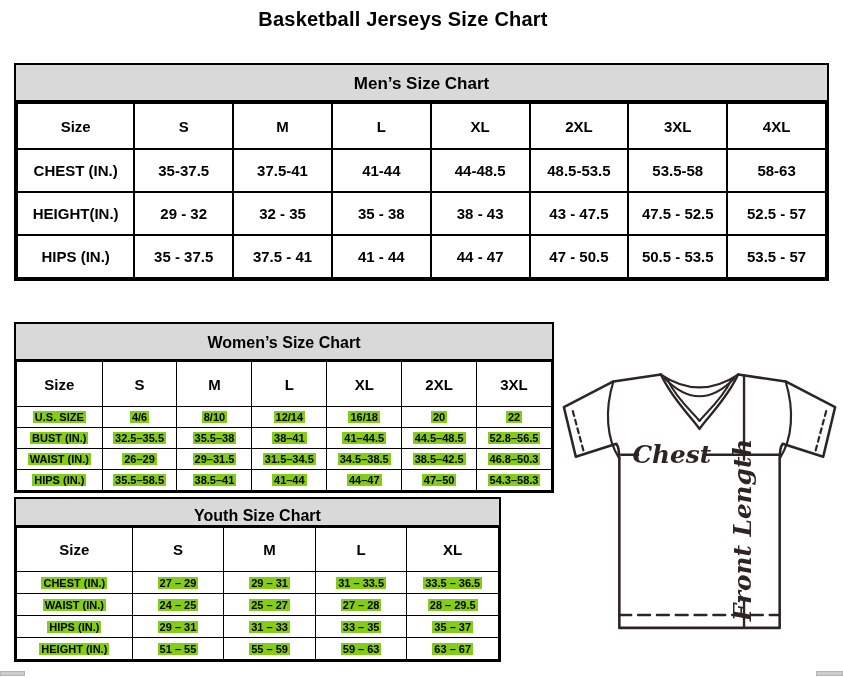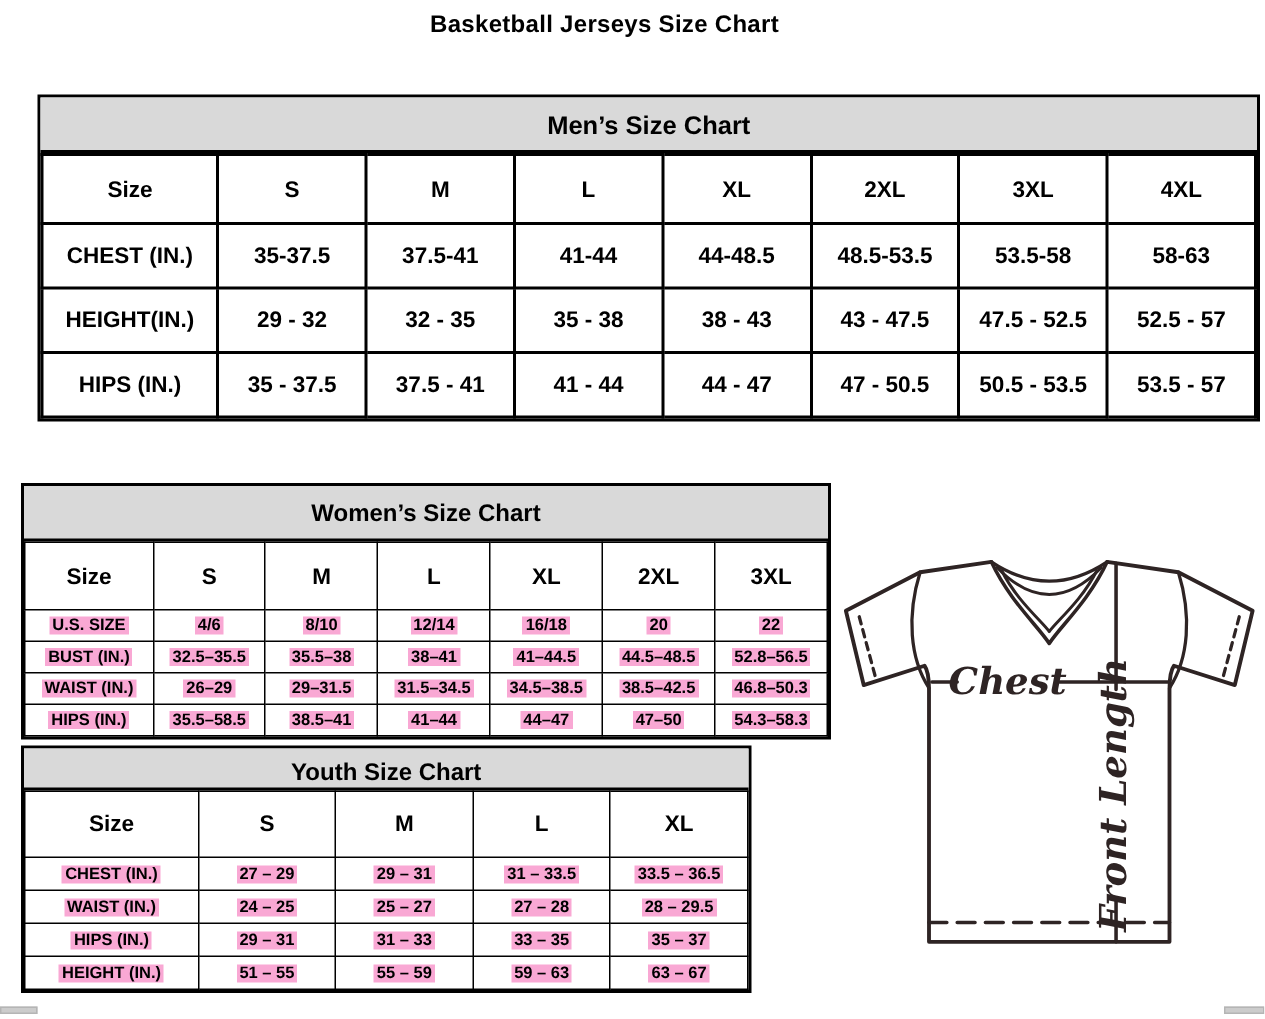--- a/index.html
+++ b/index.html
@@ -1,31 +1,31 @@
 <!DOCTYPE html>
 <html><head>
 <meta charset="utf-8">
 <style>
   html,body{margin:0;padding:0;background:#fff;}
   #page{position:relative;width:843px;height:679px;background:#fff;overflow:hidden;
         font-family:"Liberation Sans",sans-serif;color:#000;}
 
   .page-title{position:absolute;left:0;top:8px;width:806px;text-align:center;
-              font-size:16px;font-weight:bold;letter-spacing:.2px;}
+              font-size:20px;font-weight:bold;letter-spacing:.2px;}
 
   .chart{position:absolute;border:2px solid #000;background:#fff;box-sizing:border-box;}
   .chart-title{background:#d9d9d9;border-bottom:2px solid #000;text-align:center;
                font-weight:bold;box-sizing:border-box;}
 
   table{border-collapse:collapse;width:100%;table-layout:fixed;}
   th,td{border:1px solid #000;text-align:center;font-weight:bold;padding:0;
         overflow:hidden;white-space:nowrap;}
 
   
-  #men-chart{left:25px;top:63px;width:815px;}
+  #men-chart{left:14px;top:63px;width:815px;}
   #men-chart .chart-title{height:37px;line-height:37px;font-size:17px;}
   #men-chart th,#men-chart td{border-width:2px;font-size:15px;}
   #men-chart thead th{height:44px;}
   #men-chart tbody th,#men-chart tbody td{height:41px;}
   #men-chart col.lbl{width:14.5%;}
 
   
   #women-chart{left:14px;top:299px;width:540px;margin-top:23px;}
   #women-chart .chart-title{height:37px;line-height:37px;font-size:16px;}
   #women-chart thead th{height:44px;font-size:15px;}
@@ -33,21 +33,21 @@
   #women-chart col.lbl{width:16%;}
 
   
   #youth-chart{left:14px;top:497px;width:487px;}
   #youth-chart .chart-title{height:28px;line-height:34px;font-size:16px;}
   #youth-chart thead th{height:43px;font-size:15px;}
   #youth-chart tbody th,#youth-chart tbody td{height:21px;font-size:11px;}
   #youth-chart col.lbl{width:24%;}
 
   
-  .small-rows tbody .cell-text{background:#f9a8d4;padding:0 2px;}
+  .small-rows tbody .cell-text{background:#84cc16;padding:0 2px;}
 
   .jersey{position:absolute;left:556px;top:364px;width:287px;height:318px;}
   .jersey svg{width:100%;height:100%;}
   .jersey text{font-family:"DejaVu Serif","Liberation Serif",serif;
                font-style:italic;font-weight:bold;}
 
   .scroll-frag{position:absolute;height:5px;background:#ccc;border:1px solid #b5b5b5;
                box-sizing:border-box;}
   #scroll-frag-left{left:0;top:671px;width:25px;}
   #scroll-frag-right{left:816px;top:671px;width:27px;}

